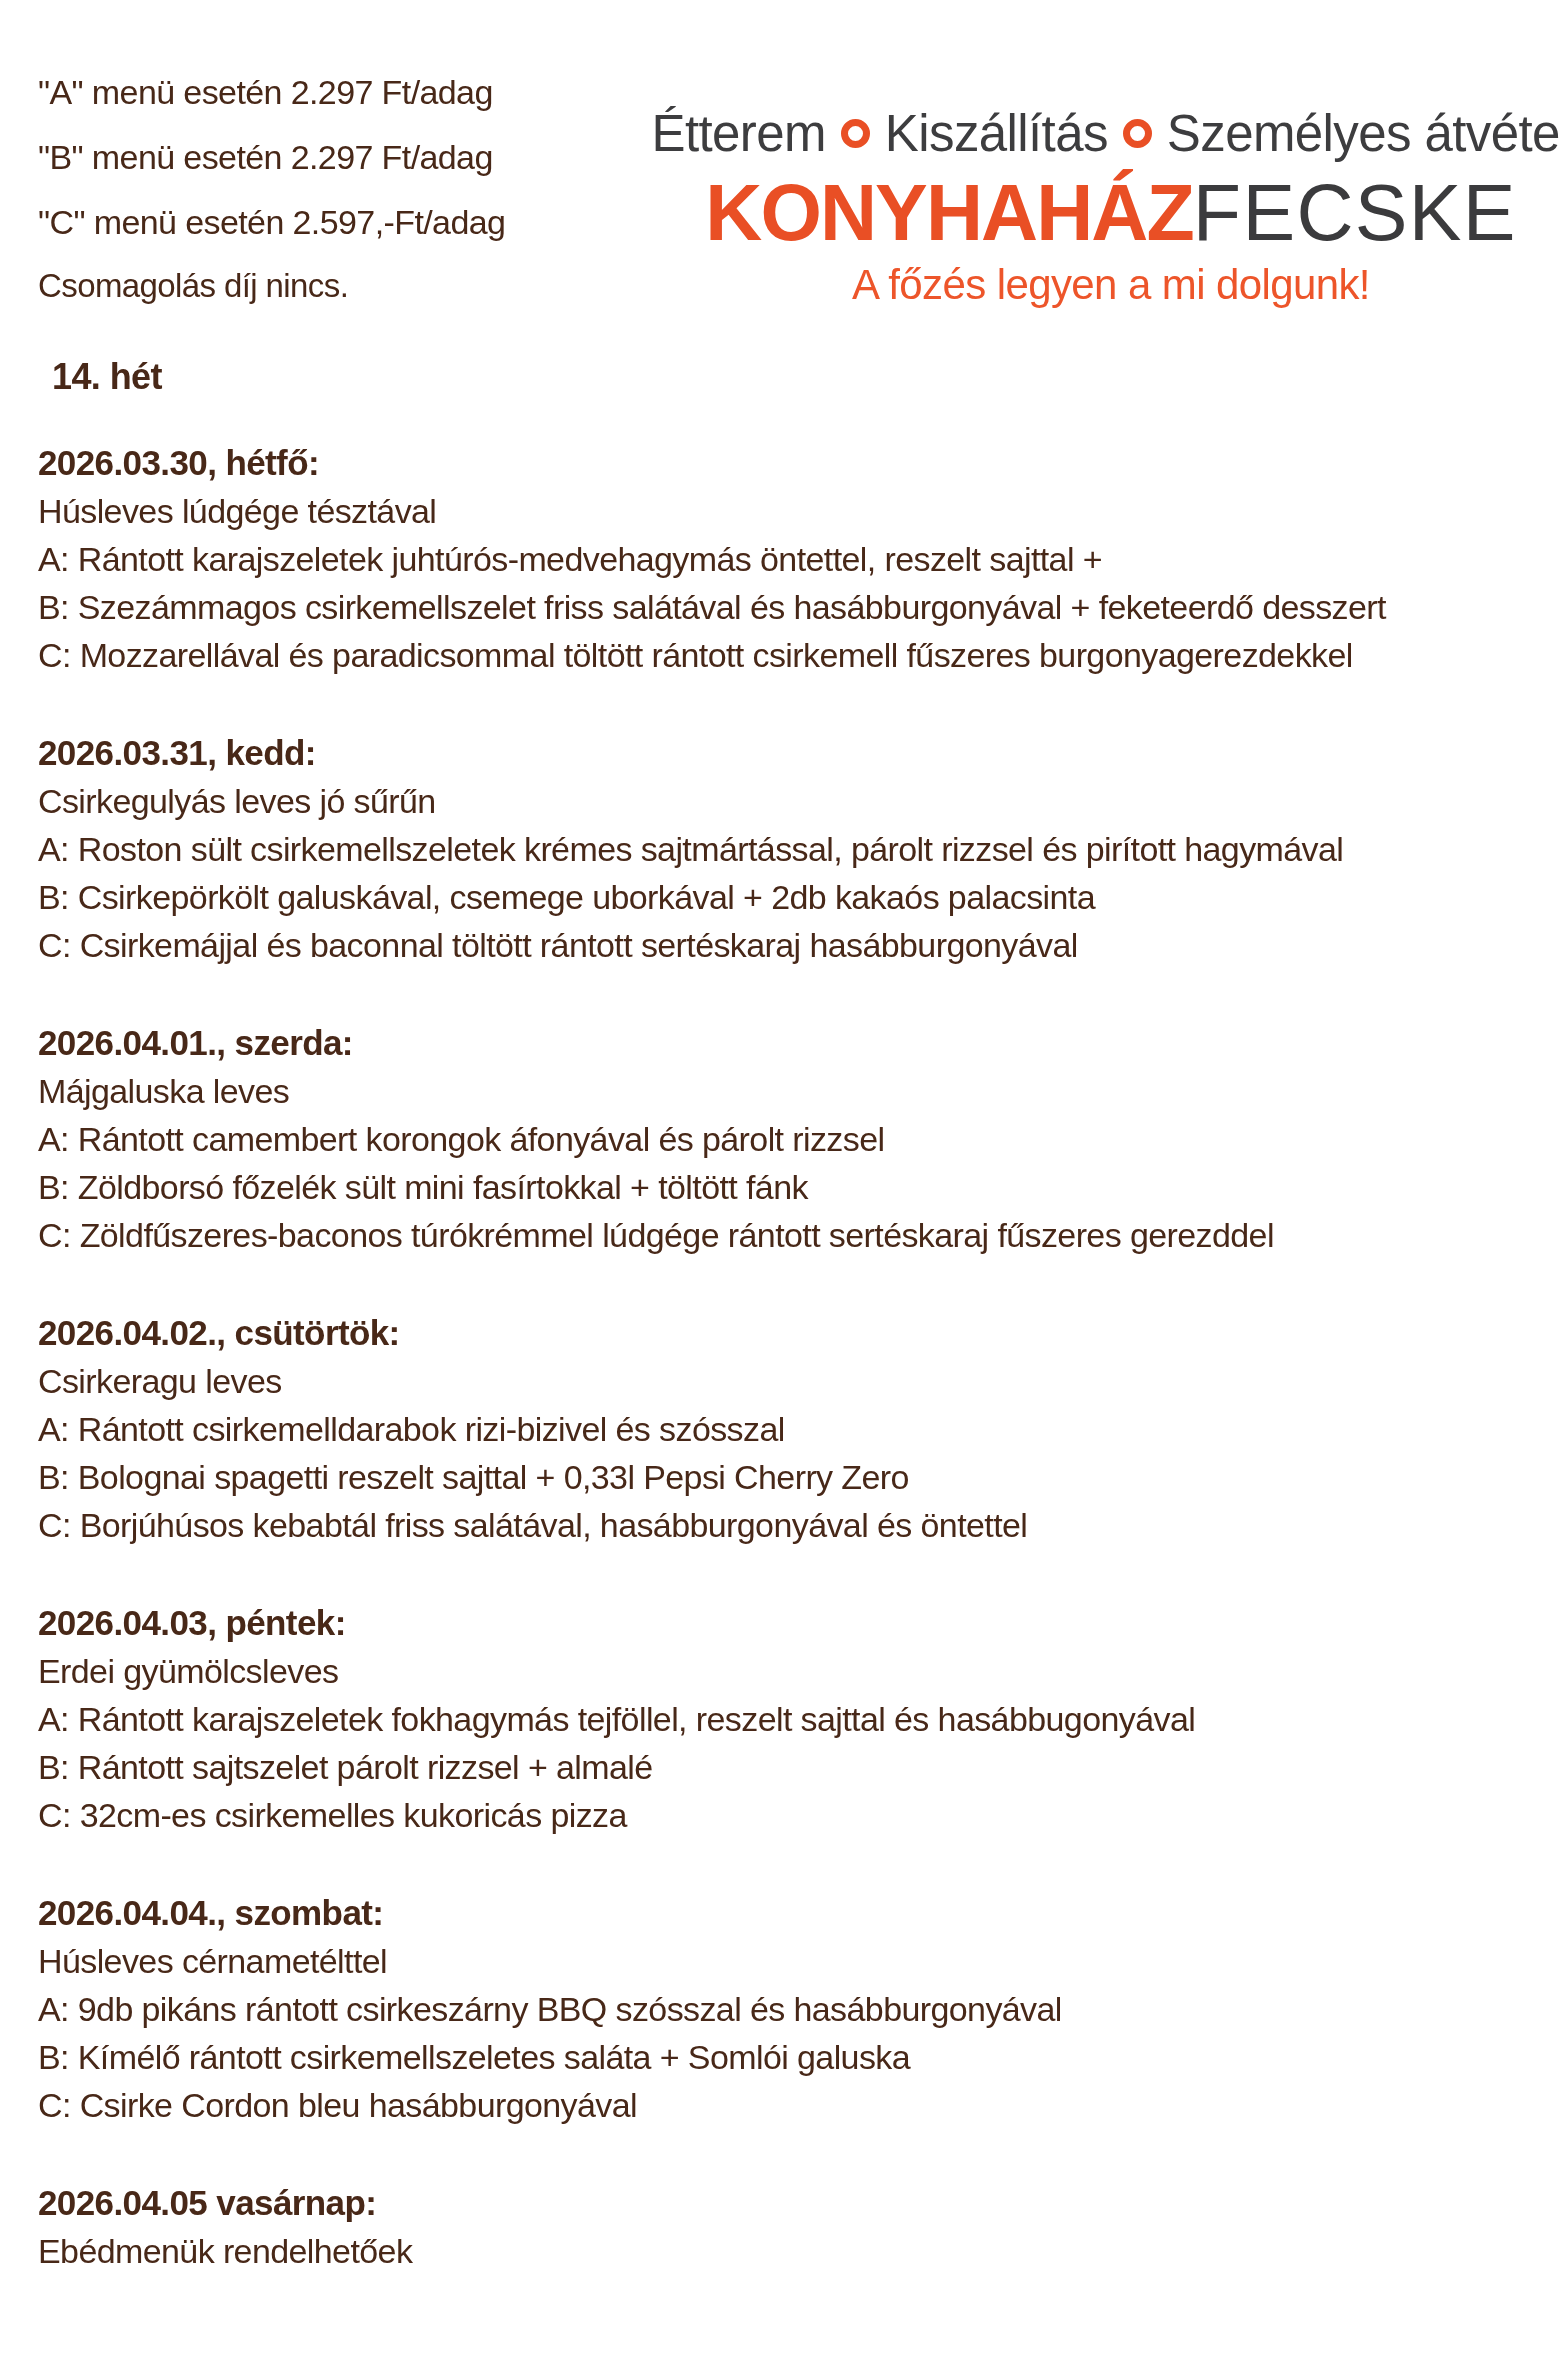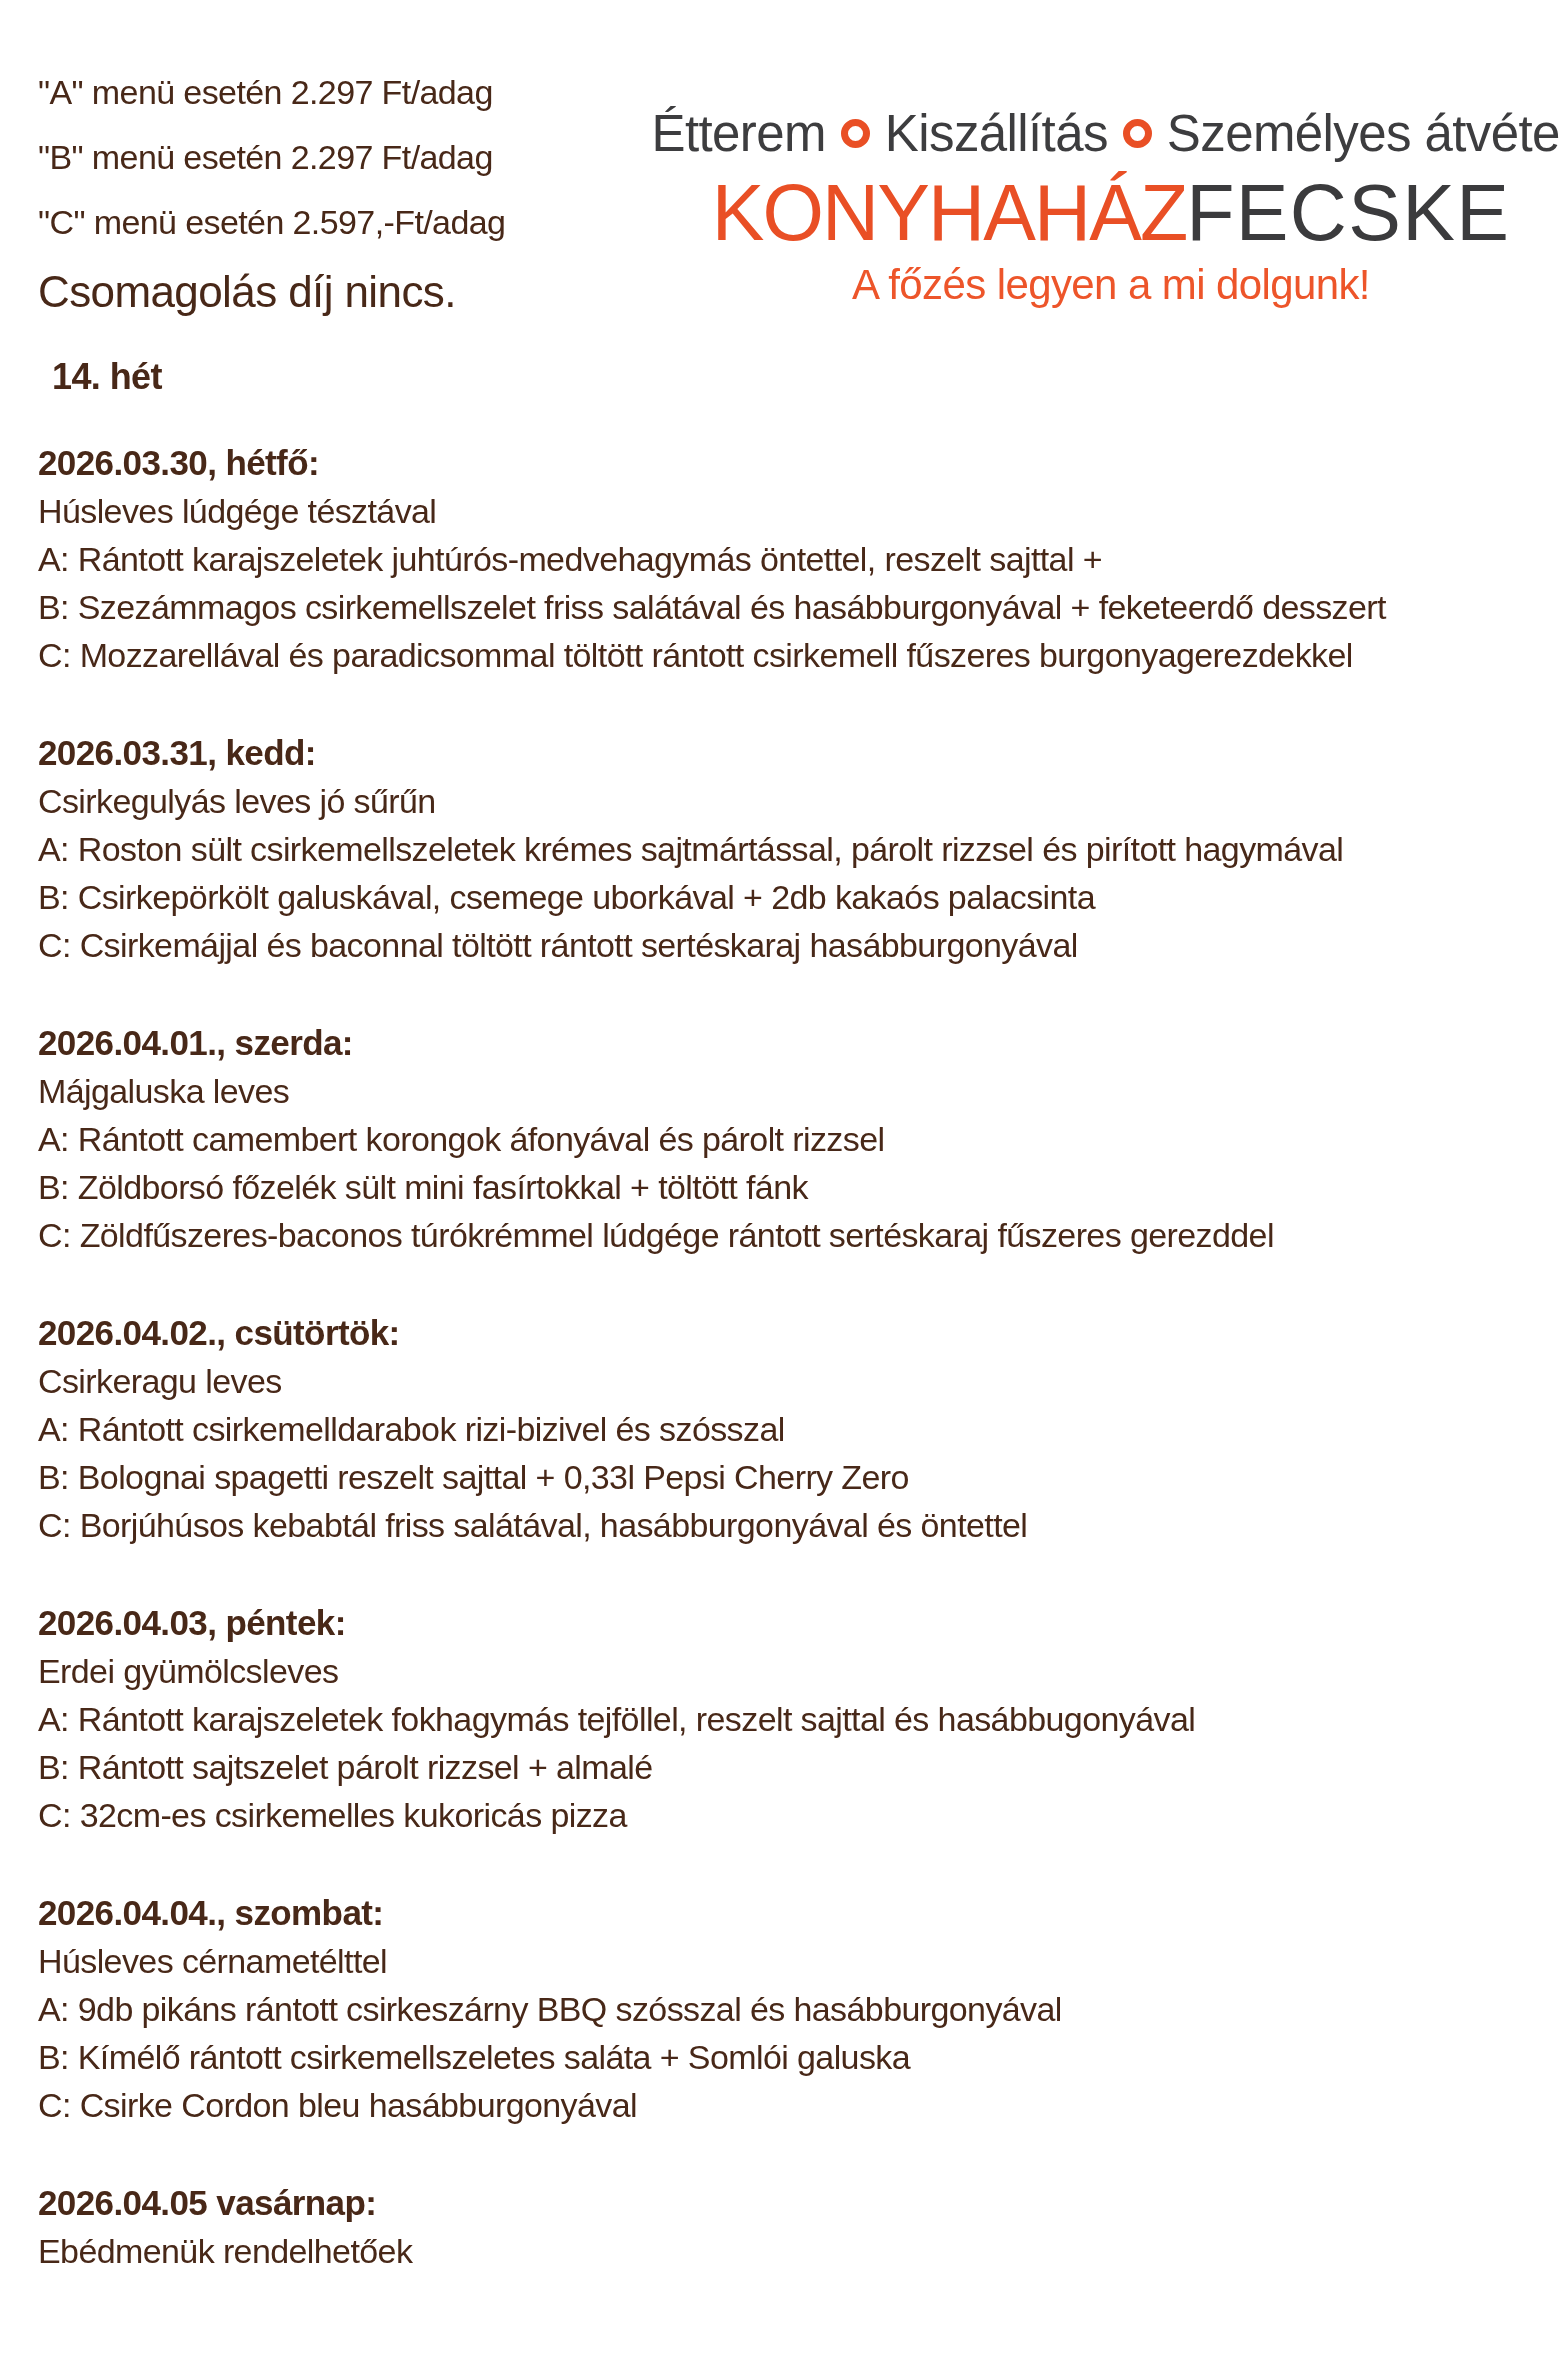--- a/index.html
+++ b/index.html
@@ -20,21 +20,21 @@
     top: 60px;
     font-size: 34px;
     line-height: 65px;
     letter-spacing: -0.6px;
     white-space: nowrap;
   }
   .packaging {
     position: absolute;
     left: 38px;
     top: 267px;
-    font-size: 44px;
+    font-size: 33px;
     letter-spacing: -0.6px;
     white-space: nowrap;
   }
   .week {
     position: absolute;
     left: 52px;
     top: 356px;
     font-size: 36px;
     font-weight: 700;
     letter-spacing: -0.6px;
@@ -68,21 +68,21 @@
     flex: 0 0 auto;
   }
   .brand {
     margin-top: 10px;
     font-size: 79px;
     line-height: 1.0;
     white-space: nowrap;
   }
   .brand-primary {
     color: #e94f25;
-    font-weight: 400;
+    font-weight: 700;
     letter-spacing: -1.9px;
   }
   .brand-secondary {
     color: #3b3b3d;
     font-weight: 400;
     letter-spacing: 1.3px;
   }
   .tagline {
     margin-top: 9px;
     font-size: 42px;

